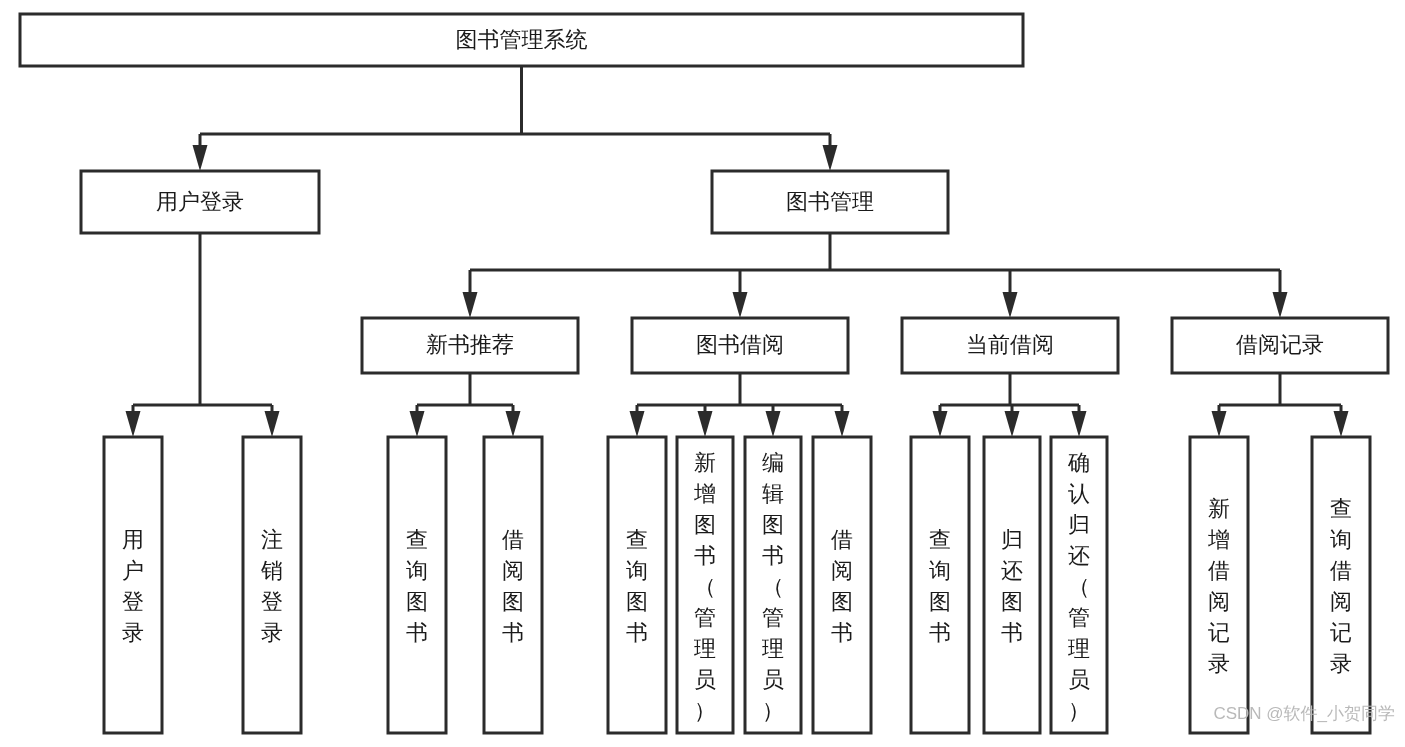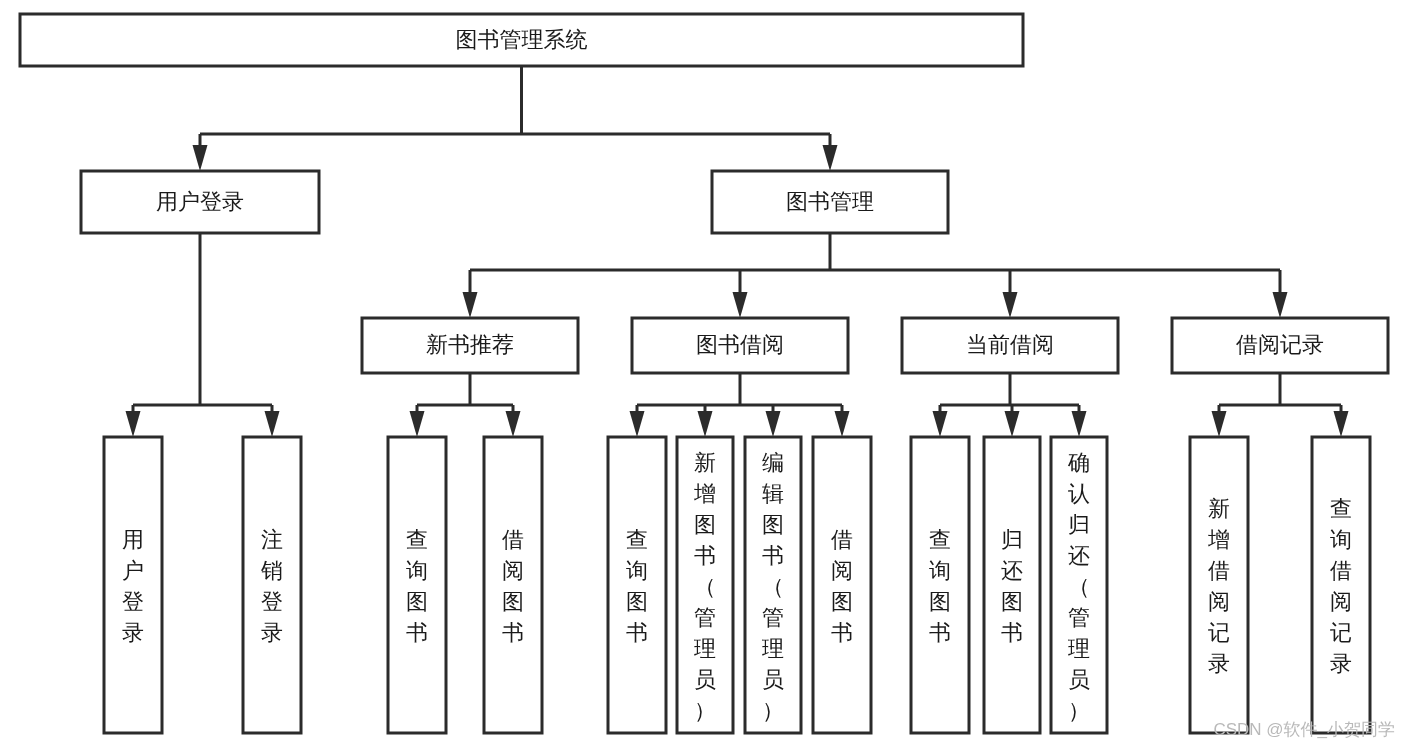--- a/index.html
+++ b/index.html
@@ -51,21 +51,21 @@
   }
   .node-label-v {
     font-family: "Liberation Sans", "DejaVu Sans", sans-serif;
     font-size: 22px;
     fill: #1a1a1a;
     text-anchor: middle;
   }
   .watermark-text {
     position: absolute;
     right: 10px;
-    bottom: 6px;
+    bottom: 22px;
     font-family: "Liberation Sans", "DejaVu Sans", sans-serif;
     font-size: 17px;
     color: #b9b9b9;
     white-space: nowrap;
     user-select: none;
   }
 </style>
 </head>
 <body>
 

